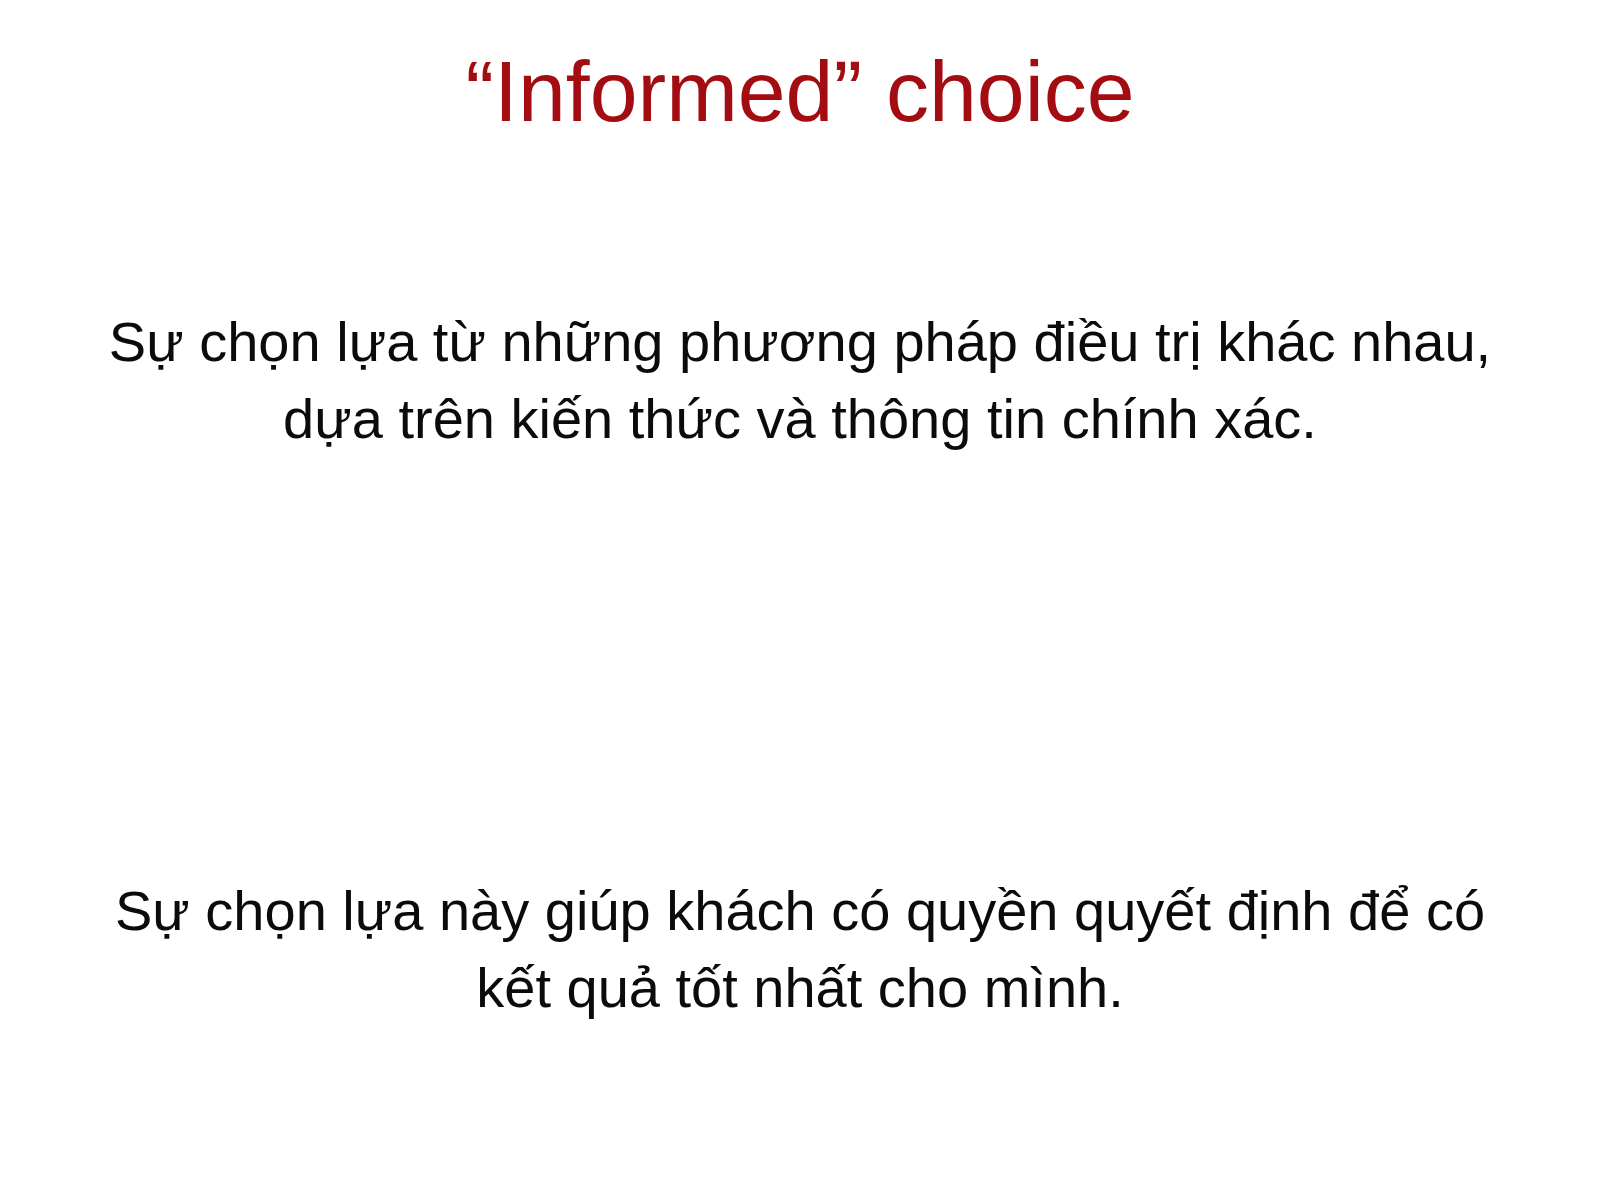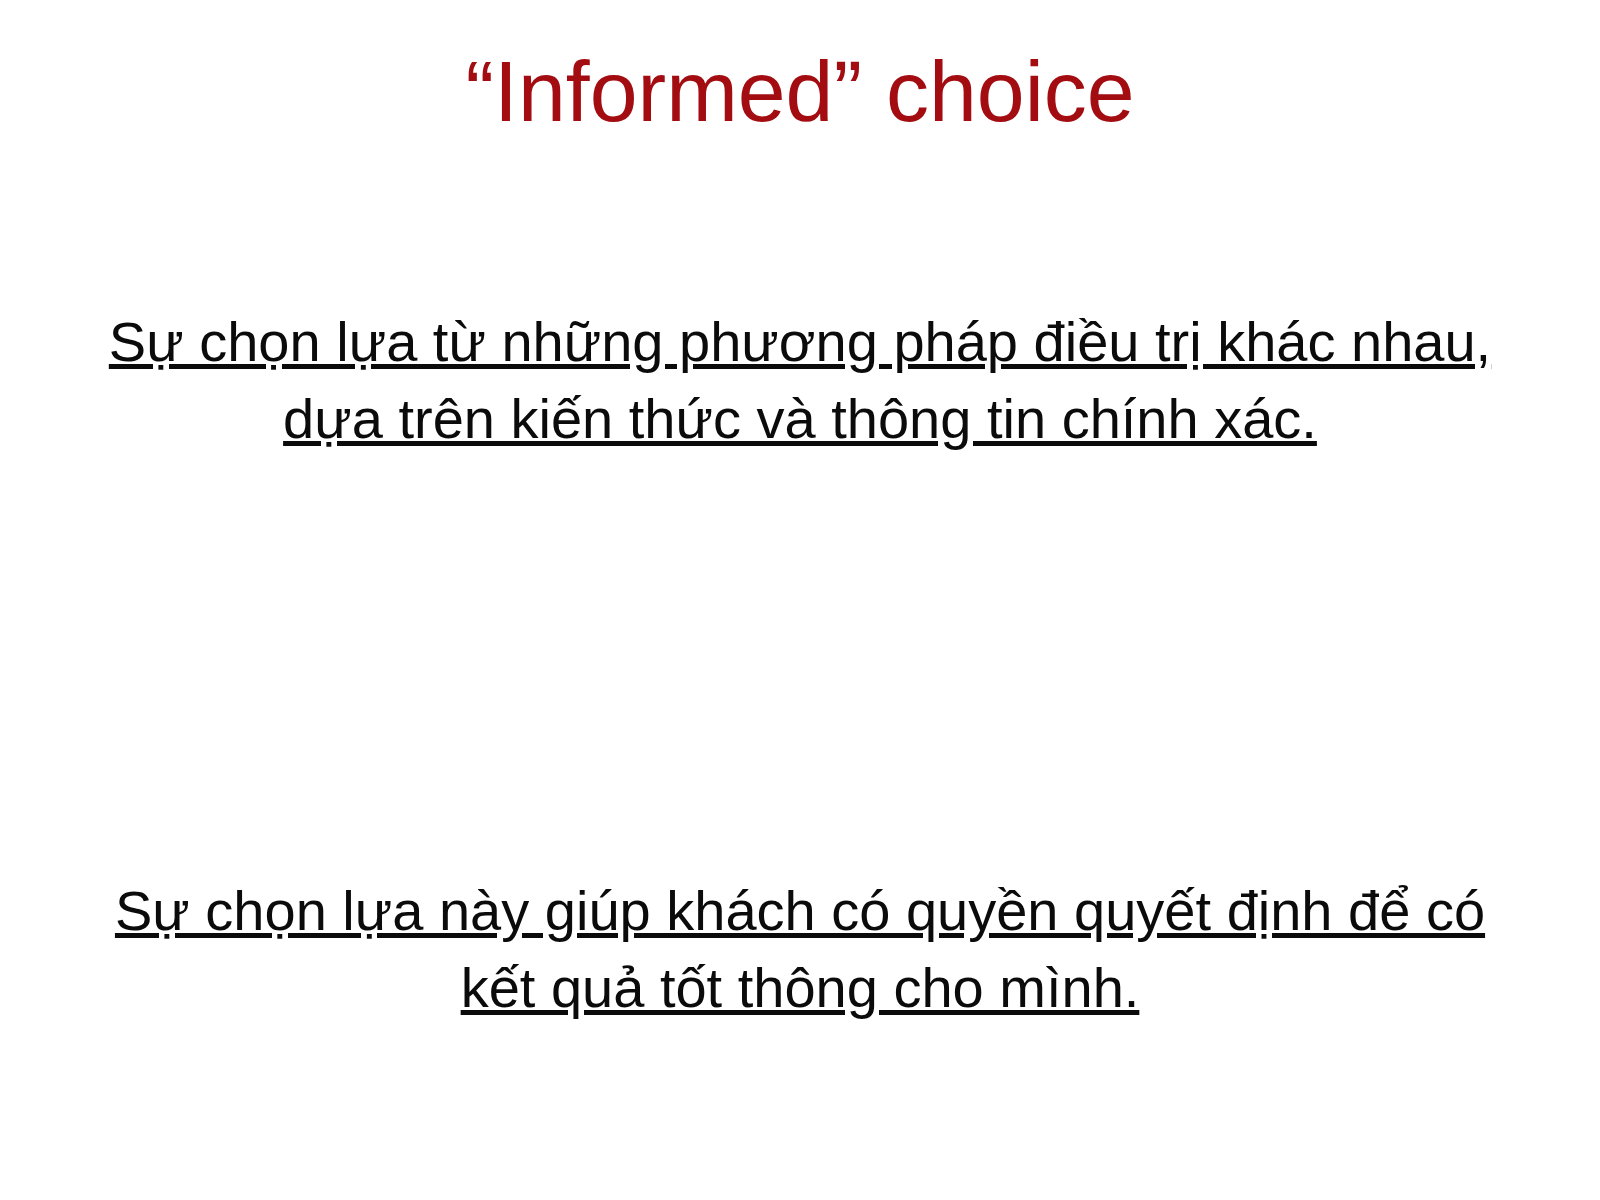--- a/index.html
+++ b/index.html
@@ -35,29 +35,28 @@
   }
   .body-paragraph {
     position: absolute;
     left: 70px;
     width: 1460px;
     text-align: center;
     font-size: 56px;
     font-weight: 400;
     line-height: 1.38;
     color: var(--body-color);
-    text-decoration: underline;
   }
   .p1 { top: 303px; }
   .p2 { top: 548px; }
   .p3 { top: 872px; }
 </style>
 </head>
 <body>
 
 <div class="slide">
   <h1 class="slide-title">“Informed” choice</h1>
 
   <p class="body-paragraph p1">Sự chọn lựa từ những phương pháp điều trị khác nhau, dựa trên kiến thức và thông tin chính xác.</p>
 
 
-  <p class="body-paragraph p3">Sự chọn lựa này giúp khách có quyền quyết định để có kết quả tốt thông cho mình.</p>
+  <p class="body-paragraph p3">Sự chọn lựa này giúp khách có quyền quyết định để có kết quả tốt nhất cho mình.</p>
 </div>
 
 </body></html>

